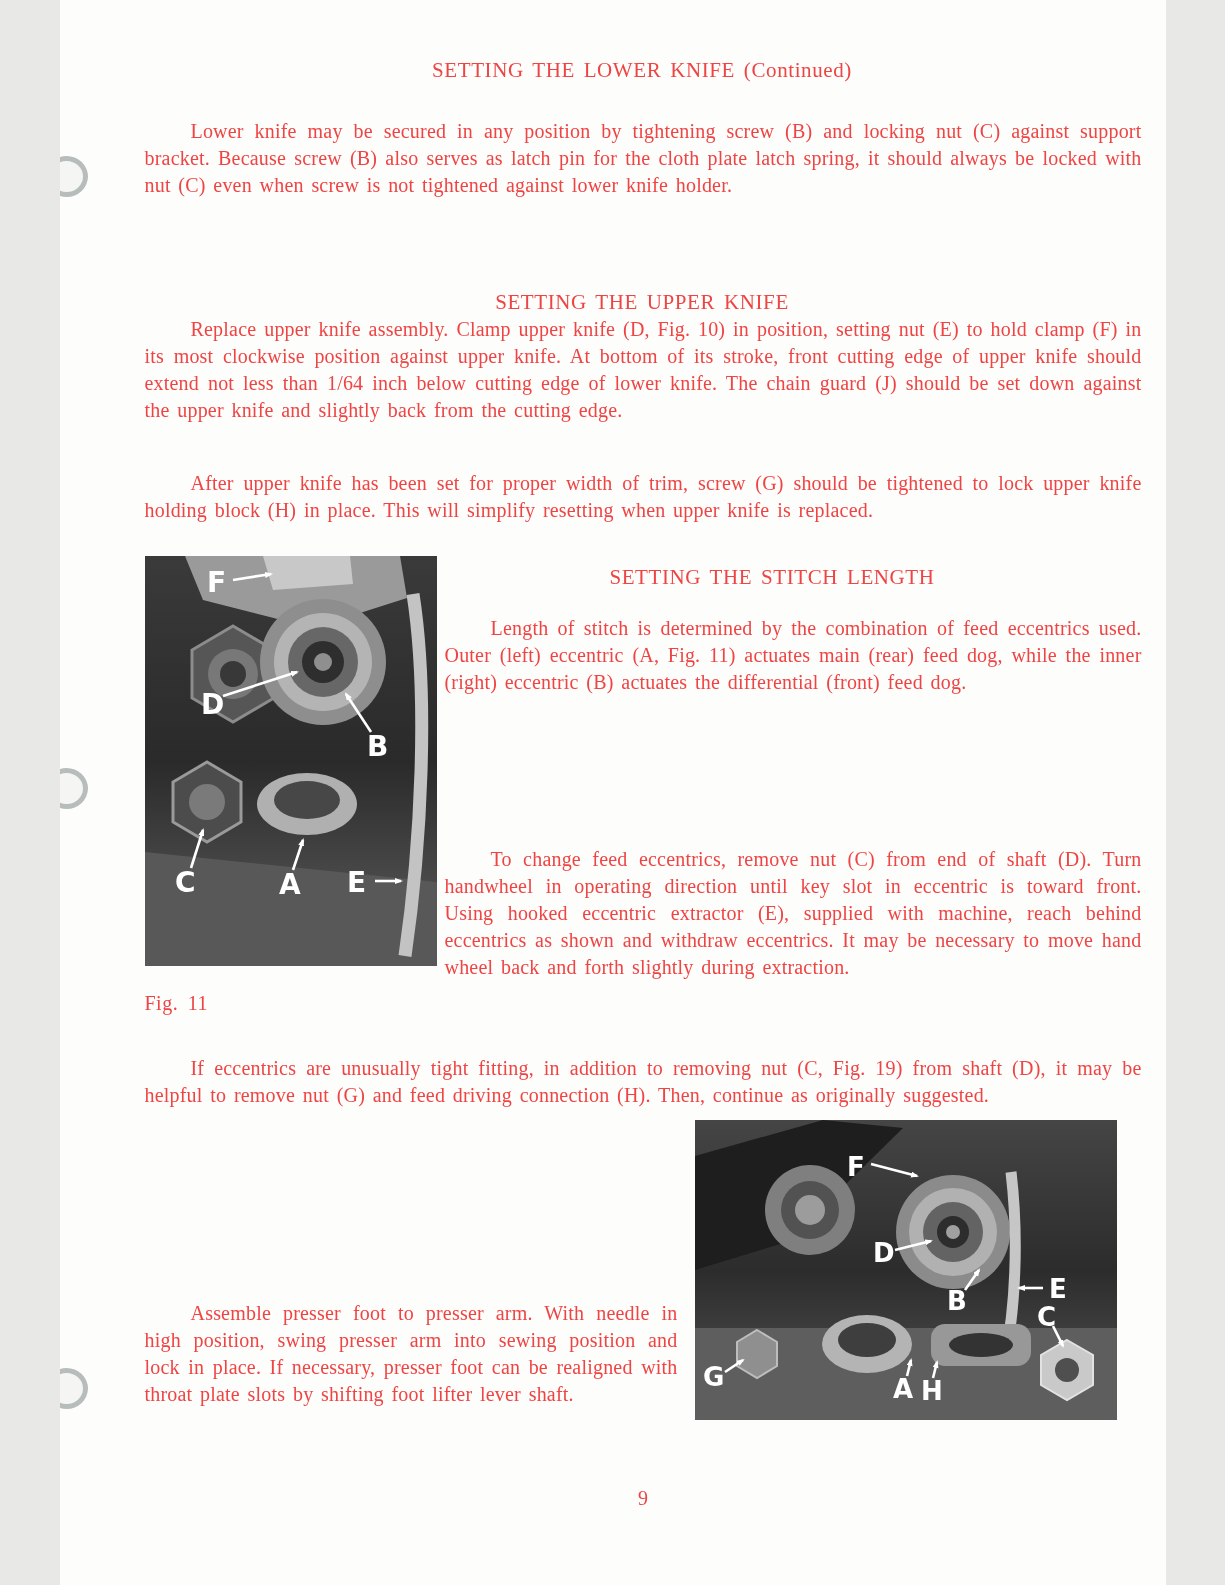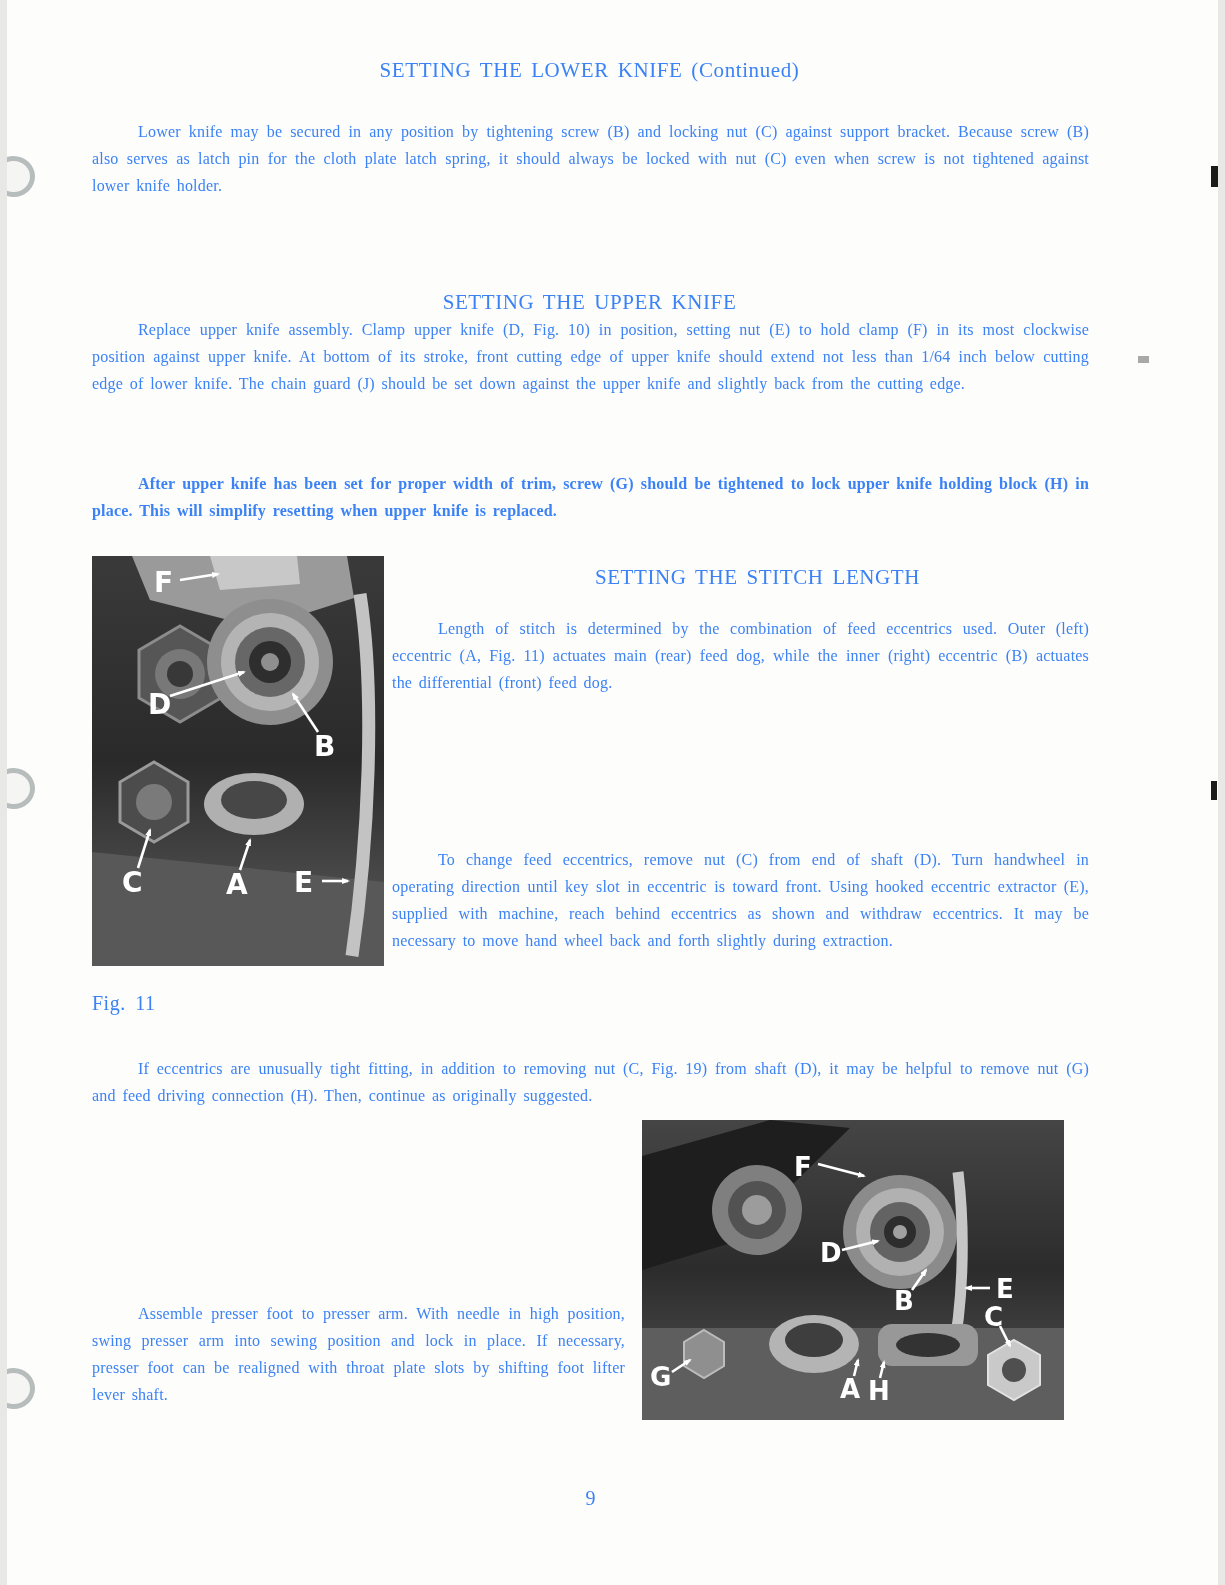--- a/index.html
+++ b/index.html
@@ -1,36 +1,36 @@
 <!DOCTYPE html>
 <html><head>
 <meta charset="utf-8">
 <style>
   html, body { margin: 0; padding: 0; background: #e8e8e6; }
   .page {
     position: relative;
-    width: 1211px;
+    width: 1106px;
     height: 1585px;
     margin: 0 auto;
     background: #fdfdfb;
     overflow: hidden;
     font-family: "Liberation Serif", serif;
-    color: #3b82f6;
+    color: #ef4444;
   }
   .heading {
     position: absolute;
     text-align: center;
     font-size: 21px;
     letter-spacing: 0.6px;
     word-spacing: 3px;
     white-space: nowrap;
   }
   .para {
     position: absolute;
-    font-size: 16px;
+    font-size: 20px;
     line-height: 27px;
     text-align: justify;
     text-indent: 46px;
     letter-spacing: 0.2px;
     word-spacing: 2.5px;
   }
   .caption {
     position: absolute;
     font-size: 20px;
     letter-spacing: 0.5px;
@@ -89,21 +89,21 @@
   <div class="small-dash" style="left:1131px; top:356px; width:11px; height:7px;"></div>
 
   <div class="heading" style="top:58px; left:85px; width:995px;">SETTING THE LOWER KNIFE (Continued)</div>
 
   <div class="para" style="top:118px; left:85px; width:997px;">Lower knife may be secured in any position by tightening screw (B) and locking nut (C) against support bracket. Because screw (B) also serves as latch pin for the cloth plate latch spring, it should always be locked with nut (C) even when screw is not tightened against lower knife holder.</div>
 
   <div class="heading" style="top:255px; left:85px; width:995px;margin-top:35px;">SETTING THE UPPER KNIFE</div>
 
   <div class="para" style="top:316px; left:85px; width:997px;">Replace upper knife assembly. Clamp upper knife (D, Fig. 10) in position, setting nut (E) to hold clamp (F) in its most clockwise position against upper knife. At bottom of its stroke, front cutting edge of upper knife should extend not less than 1/64 inch below cutting edge of lower knife. The chain guard (J) should be set down against the upper knife and slightly back from the cutting edge.</div>
 
-  <div class="para" style="top:470px; left:85px; width:997px;font-weight:bold;">After upper knife has been set for proper width of trim, screw (G) should be tightened to lock upper knife holding block (H) in place. This will simplify resetting when upper knife is replaced.</div>
+  <div class="para" style="top:470px; left:85px; width:997px;">After upper knife has been set for proper width of trim, screw (G) should be tightened to lock upper knife holding block (H) in place. This will simplify resetting when upper knife is replaced.</div>
 
   <div class="figure" style="top:556px; left:85px; width:292px; height:410px;">
     <svg viewBox="0 0 292 410" width="292" height="410">
       <defs>
         <linearGradient id="bg11" x1="0" y1="0" x2="0" y2="1">
           <stop offset="0" stop-color="#3a3a3a"></stop>
           <stop offset="0.5" stop-color="#2a2a2a"></stop>
           <stop offset="1" stop-color="#5f5f5f"></stop>
         </linearGradient>
         <marker id="ah11" markerWidth="9" markerHeight="9" refX="6" refY="3" orient="auto" markerUnits="userSpaceOnUse">
@@ -145,21 +145,21 @@
       <text class="fig-label" x="30" y="336" font-size="28">C</text>
       <line class="fig-arrow" x1="148" y1="314" x2="158" y2="284" marker-end="url(#ah11)"></line>
       <text class="fig-label" x="134" y="338" font-size="28">A</text>
       <line class="fig-arrow" x1="230" y1="325" x2="256" y2="325" marker-end="url(#ah11)"></line>
       <text class="fig-label" x="202" y="336" font-size="28">E</text>
     </svg>
   </div>
 
   <div class="caption" style="top:992px; left:85px; width:292px;">Fig. 11</div>
 
-  <div class="heading" style="top:565px; left:402px; width:697px;">SETTING THE STITCH LENGTH</div>
+  <div class="heading" style="top:565px; left:364px; width:697px;">SETTING THE STITCH LENGTH</div>
 
   <div class="para" style="top:615px; left:385px; width:697px;">Length of stitch is determined by the combination of feed eccentrics used. Outer (left) eccentric (A, Fig. 11) actuates main (rear) feed dog, while the inner (right) eccentric (B) actuates the differential (front) feed dog.</div>
 
 
   <div class="para" style="top:846px; left:385px; width:697px;">To change feed eccentrics, remove nut (C) from end of shaft (D). Turn handwheel in operating direction until key slot in eccentric is toward front. Using hooked eccentric extractor (E), supplied with machine, reach behind eccentrics as shown and withdraw eccentrics. It may be necessary to move hand wheel back and forth slightly during extraction.</div>
 
   <div class="para" style="top:1055px; left:85px; width:997px;">If eccentrics are unusually tight fitting, in addition to removing nut (C, Fig. 19) from shaft (D), it may be helpful to remove nut (G) and feed driving connection (H). Then, continue as originally suggested.</div>
 
 
   <div class="para" style="top:1300px; left:85px; width:533px;">Assemble presser foot to presser arm. With needle in high position, swing presser arm into sewing position and lock in place. If necessary, presser foot can be realigned with throat plate slots by shifting foot lifter lever shaft.</div>

